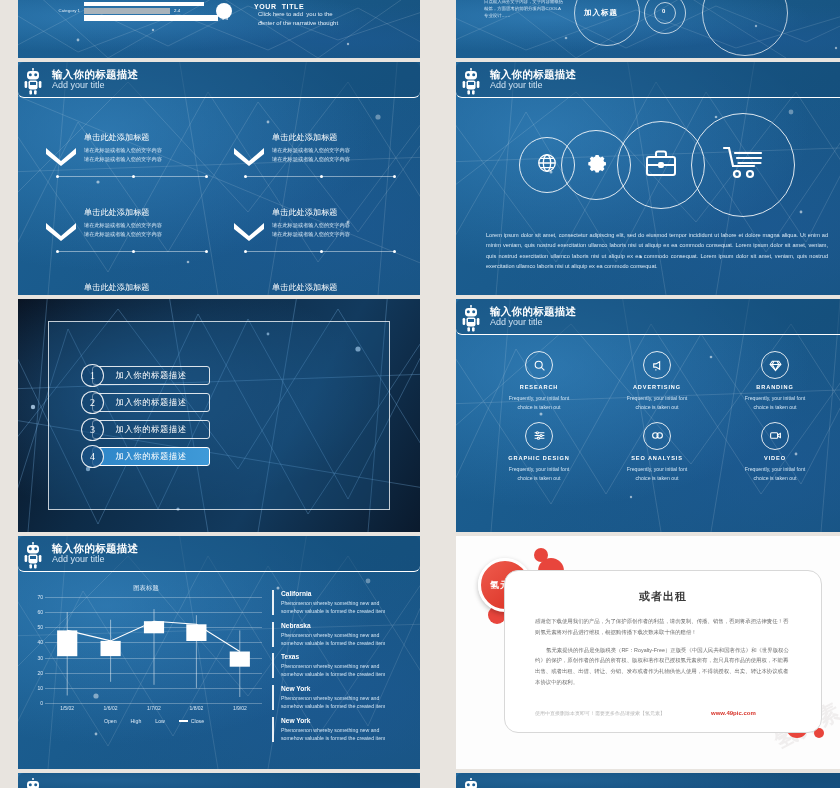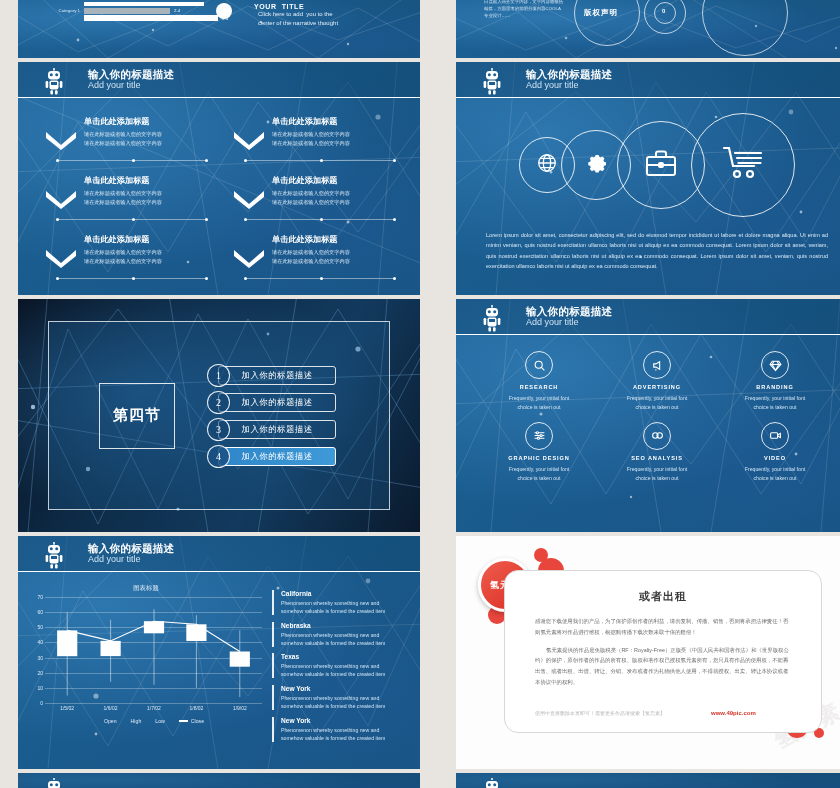--- a/index.html
+++ b/index.html
@@ -47,34 +47,35 @@
   }
   .dots2{
     position:absolute; left:0; bottom:0; width:40%; height:45%;
     background-image:radial-gradient(rgba(255,255,255,.16) 0.5px, transparent 0.6px);
     background-size:4px 4px; opacity:.4;
   }
   
   .hdr{
     position:relative; z-index:4;
     height:36px;
-    display:flex; align-items:center; gap:22px;
-    padding-left:24px;
+    display:flex; align-items:center; gap:7px;
+    padding-left:3px;
     background:rgba(18,70,112,.45);
     border-bottom:1.6px solid #ffffff;
+    border-radius:6px;
   }
   .robot{ width:24px; height:30px; flex:0 0 auto; }
   .hdr-txt{ line-height:1.12; }
   .hdr-cn{ color:#fff; font-size:10.5px; font-weight:bold; letter-spacing:.3px; }
   .hdr-en{ color:#cfe2f2; font-size:9px; }
   
   .chev-wrap{ position:relative; z-index:3; padding:18px 26px 0 26px; }
   .chev-row{ display:flex; gap:26px; margin-bottom:12px; }
   .chev-cell{ flex:1; position:relative; padding-bottom:13px; }
-  .chev-title{ color:#fff; font-size:8.2px; font-weight:bold; margin-left:40px; margin-bottom:3px; }
+  .chev-title{ color:#fff; font-size:8.2px; font-weight:normal; margin-left:40px; margin-bottom:3px;margin-top:16px; }
   .chev-body{ display:flex; align-items:flex-start; gap:6px; }
   .chev-ico{ width:34px; height:20px; flex:0 0 auto; }
   .chev-lines p{ color:#d8e8f5; font-size:5.2px; line-height:1.65; }
   .chev-rule{ position:absolute; left:14px; right:0; bottom:2px; height:1px; background:rgba(255,255,255,.45); }
   .chev-rule i{ position:absolute; width:3px; height:3px; background:#fff; border-radius:50%; top:-1px; }
   .chev-rule i:nth-child(1){ left:-2px; }
   .chev-rule i:nth-child(2){ left:50%; }
   .chev-rule i:nth-child(3){ right:-2px; }
   
   .circ-row{ position:relative; z-index:3; height:128px; display:flex; align-items:center; justify-content:center; gap:-6px; padding-top:6px; }
@@ -237,21 +238,21 @@
             <circle cx="380" cy="48" r="1.2"></circle>
         </g>
       </svg>
     </div>
     <div class="dots"></div>
     <div class="ptext">日点输入商务文字内容，文字内容需概括精炼，方面思考的简明分项内容COOLA专业设计……</div>
     <div class="pcirc" style="left:118px;top:-20px;width:66px;height:66px;"></div>
     <div class="pcirc" style="left:188px;top:-8px;width:42px;height:42px;"></div>
     <div class="pcirc" style="left:198px;top:2px;width:22px;height:22px;"></div>
     <div class="pcirc" style="left:246px;top:-30px;width:86px;height:86px;"></div>
-    <div class="pc-label" style="left:128px;top:8px;">版权声明</div>
+    <div class="pc-label" style="left:128px;top:8px;">加入标题</div>
     <div class="pc-label" style="left:206px;top:8px;font-size:6px;">0</div>
   </div>
 
   <div style="grid-column:1/3;height:4px"></div>
 
   <div class="slide cut bgblue">
     <div class="mesh">
       <svg viewBox="0 0 402 233" preserveAspectRatio="none">
         <g stroke="rgba(255,255,255,0.18)" stroke-width="0.7" fill="none">
           <path d="M-10 200 L60 60 L150 190 L240 40 L340 170 L412 70"></path>
@@ -511,21 +512,20 @@
             <circle cx="340" cy="50" r="2.6"></circle>
           <circle cx="160" cy="210" r="1.6"></circle>
             <circle cx="250" cy="35" r="1.4"></circle>
           <circle cx="15" cy="108" r="2.2"></circle>
         </g>
       </svg>
     </div>
     <div class="dots2"></div>
 
     <div class="div-frame">
-      <div class="div-box">第四节</div>
       <div class="div-list">
         <div class="div-item">
           <span class="div-num">1</span>
           <span class="div-pill">加入你的标题描述</span>
         </div>
         <div class="div-item">
           <span class="div-num">2</span>
           <span class="div-pill">加入你的标题描述</span>
         </div>
         <div class="div-item">

